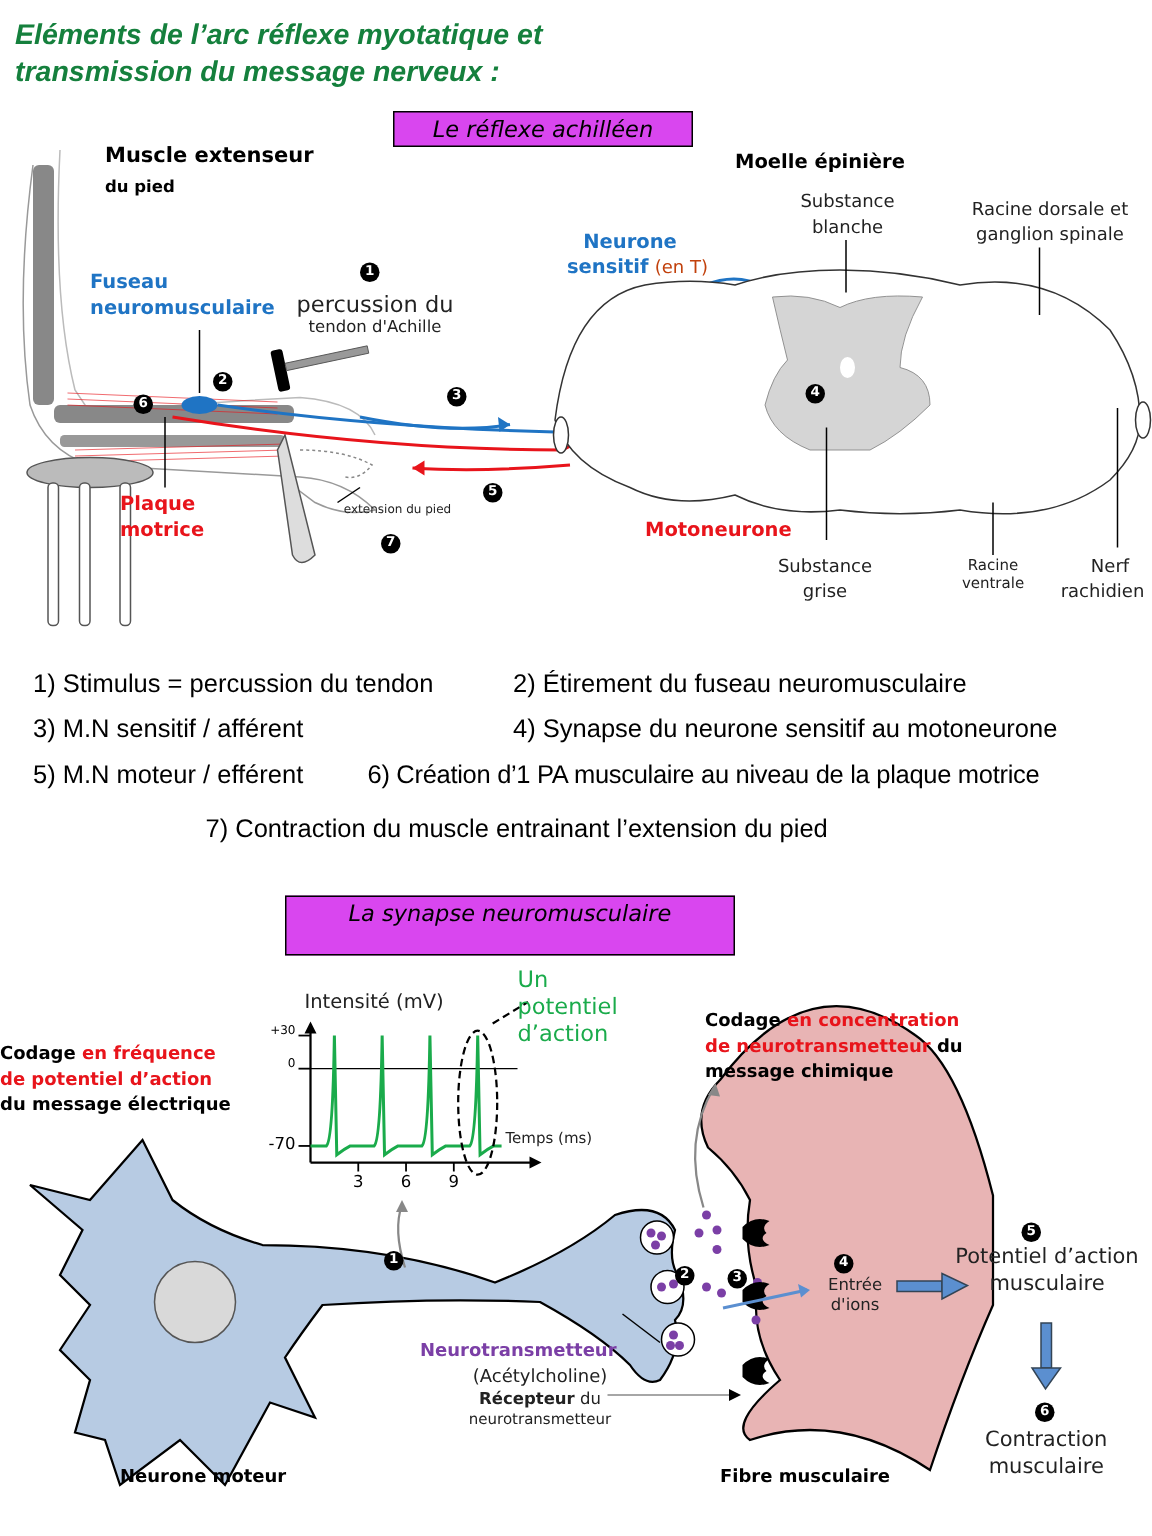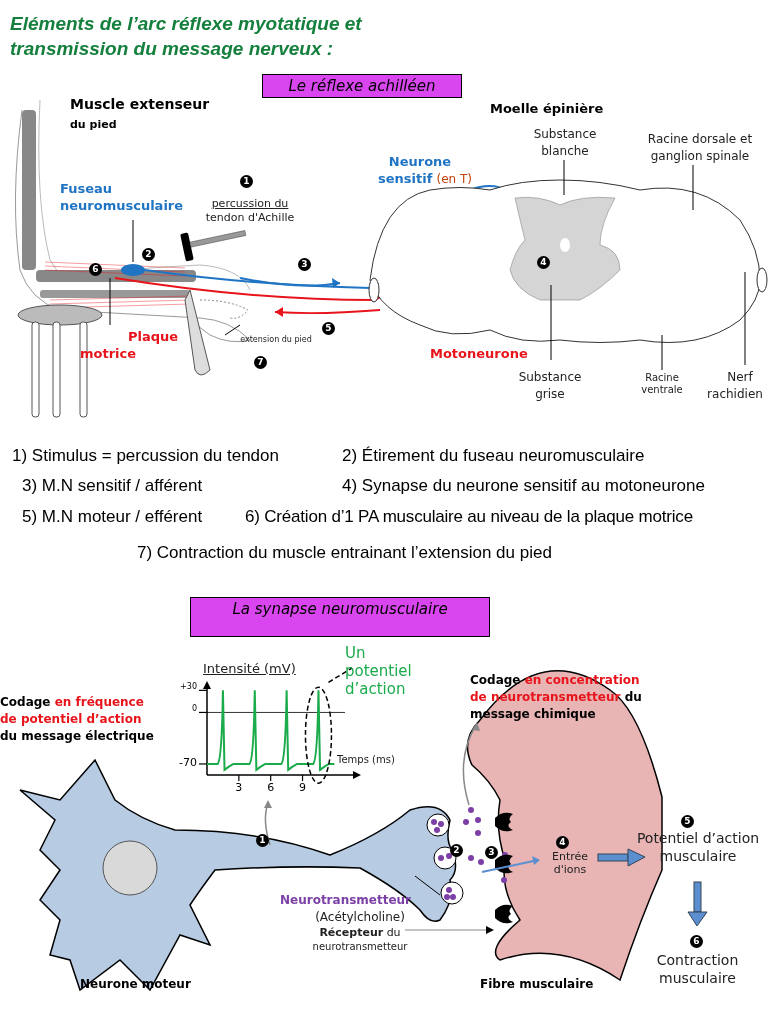--- a/index.html
+++ b/index.html
@@ -89,48 +89,48 @@
     <line x1="745" y1="272" x2="745" y2="365"></line>
     <line x1="240" y1="325" x2="225" y2="335"></line>
   </g>
 </svg>
 
 <div class="abs blbl" style="left:70px;top:96px;width:170px;font-size:14px;">Muscle extenseur</div>
 <div class="abs blbl" style="left:70px;top:116px;width:170px;font-size:11px;">du pied</div>
 <div class="abs blbl blue" style="left:60px;top:180px;width:140px;">Fuseau</div>
 <div class="abs blbl blue" style="left:60px;top:197px;width:140px;">neuromusculaire</div>
 <div class="abs num" style="left:240px;top:175px;">1</div>
-<div class="abs lbl" style="left:190px;top:196px;width:120px;font-size:11px;text-decoration:underline;">percussion du</div>
+<div class="abs lbl" style="left:190px;top:196px;width:120px;font-size:15px;">percussion du</div>
 <div class="abs lbl" style="left:190px;top:210px;width:120px;font-size:11px;">tendon d'Achille</div>
 <div class="abs num" style="left:142px;top:248px;">2</div>
 <div class="abs num" style="left:298px;top:258px;">3</div>
 <div class="abs num" style="left:537px;top:256px;">4</div>
 <div class="abs num" style="left:322px;top:322px;">5</div>
 <div class="abs num" style="left:89px;top:263px;">6</div>
 <div class="abs num" style="left:254px;top:356px;">7</div>
-<div class="abs blbl red" style="left:80px;top:328px;width:80px;padding-left:48px;">Plaque</div>
+<div class="abs blbl red" style="left:80px;top:328px;width:80px;">Plaque</div>
 <div class="abs blbl red" style="left:80px;top:345px;width:80px;">motrice</div>
-<div class="abs lbl" style="left:226px;top:332px;width:100px;font-size:8px;">extension du pied</div>
+<div class="abs lbl" style="left:215px;top:332px;width:100px;font-size:8px;">extension du pied</div>
 
 <div class="abs blbl" style="left:490px;top:100px;width:140px;">Moelle épinière</div>
 <div class="abs lbl" style="left:515px;top:127px;width:100px;">Substance</div>
 <div class="abs lbl" style="left:515px;top:144px;width:100px;">blanche</div>
 <div class="abs lbl" style="left:630px;top:132px;width:140px;">Racine dorsale et</div>
 <div class="abs lbl" style="left:630px;top:149px;width:140px;">ganglion  spinale</div>
 <div class="abs blbl blue" style="left:380px;top:153px;width:80px;text-align:center;">Neurone</div>
 <div class="abs" style="left:370px;top:171px;width:110px;text-align:center;font-family:'DejaVu Sans',sans-serif;font-size:13px;"><span class="blue" style="font-weight:bold;">sensitif</span> <span style="color:#c2410c;font-size:12px;">(en T)</span></div>
 <div class="abs blbl red" style="left:430px;top:345px;width:110px;">Motoneurone</div>
 <div class="abs lbl" style="left:500px;top:370px;width:100px;">Substance</div>
 <div class="abs lbl" style="left:500px;top:387px;width:100px;">grise</div>
 <div class="abs lbl" style="left:622px;top:372px;width:80px;font-size:10px;line-height:12px;">Racine</div>
 <div class="abs lbl" style="left:622px;top:384px;width:80px;font-size:10px;line-height:12px;">ventrale</div>
 <div class="abs lbl" style="left:705px;top:370px;width:70px;">Nerf</div>
 <div class="abs lbl" style="left:700px;top:387px;width:70px;">rachidien</div>
 
-<div class="abs legend" style="left:12px;top:446px;text-align:center;">1) Stimulus = percussion du tendon</div>
+<div class="abs legend" style="left:22px;top:446px;text-align:center;">1) Stimulus = percussion du tendon</div>
 <div class="abs legend" style="left:342px;top:446px;">2) Étirement du fuseau neuromusculaire</div>
 <div class="abs legend" style="left:22px;top:476px;">3) M.N sensitif / afférent</div>
 <div class="abs legend" style="left:342px;top:476px;">4) Synapse du neurone sensitif au motoneurone</div>
 <div class="abs legend" style="left:22px;top:507px;">5) M.N moteur / efférent</div>
 <div class="abs legend" style="left:245px;top:507px;letter-spacing:-0.2px;">6) Création d’1 PA musculaire au niveau de la plaque motrice</div>
 <div class="abs legend" style="left:137px;top:543px;">7) Contraction du muscle entrainant l’extension du pied</div>
 
 <div class="abs boxlabel" style="left:190px;top:597px;width:298px;height:38px;line-height:22px;">La synapse neuromusculaire</div>
 
 <svg width="768" height="1024">
@@ -198,21 +198,21 @@
       <line x1="238.84615384615384" y1="775" x2="238.84615384615384" y2="781" stroke="#000" stroke-width="1.2"></line>
       <line x1="270.6923076923077" y1="775" x2="270.6923076923077" y2="781" stroke="#000" stroke-width="1.2"></line>
       <line x1="302.53846153846155" y1="775" x2="302.53846153846155" y2="781" stroke="#000" stroke-width="1.2"></line>
     </g>
   <g id="chart-series">
       <path d="M207,763.96 L217.6153846153846,763.96 Q221.86153846153846,760.28 222.92307692307693,690.36 L224.51538461538462,769.848 Q229.2923076923077,766.168 233.53846153846155,763.96 L249.46153846153845,763.96 Q253.7076923076923,760.28 254.76923076923077,690.36 L256.3615384615385,769.848 Q261.1384615384615,766.168 265.38461538461536,763.96 L281.3076923076923,763.96 Q285.55384615384617,760.28 286.61538461538464,690.36 L288.2076923076923,769.848 Q292.9846153846154,766.168 297.2307692307692,763.96 L313.1538461538462,763.96 Q317.4,760.28 318.46153846153845,690.36 L320.05384615384617,769.848 Q324.8307692307692,766.168 329.0769230769231,763.96 L334.38461538461536,763.96" fill="none" stroke="#1aab4b" stroke-width="2"></path>
       <ellipse cx="318.46153846153845" cy="735.1600000000001" rx="13" ry="48" fill="none" stroke="#000" stroke-dasharray="5,3" stroke-width="1.5"></ellipse>
       <line x1="328.46153846153845" y1="682.36" x2="352" y2="668" stroke="#000" stroke-dasharray="5,3" stroke-width="1.5"></line>
     </g>
 </svg>
-<div class="abs lbl" style="left:203px;top:661px;width:140px;font-size:13px;text-align:left;text-decoration:underline;">Intensité (mV)</div>
+<div class="abs lbl" style="left:203px;top:661px;width:140px;font-size:13px;text-align:left;">Intensité (mV)</div>
 <div class="abs lbl" style="left:337px;top:752px;width:90px;font-size:10px;text-align:left;">Temps (ms)</div>
 <div id="ytick-labels">
     <div class="abs" style="left: 169px; top: 682.36px; width: 28px; text-align: right; font-family: &quot;DejaVu Sans&quot;, sans-serif; font-size: 8px;">+30</div>
     <div class="abs" style="left: 169px; top: 704.44px; width: 28px; text-align: right; font-family: &quot;DejaVu Sans&quot;, sans-serif; font-size: 8px;">0</div>
     <div class="abs" style="left: 169px; top: 755.96px; width: 28px; text-align: right; font-family: &quot;DejaVu Sans&quot;, sans-serif; font-size: 11px;">-70</div>
   </div>
 <div id="xtick-labels">
     <div class="abs" style="left: 228.846px; top: 781px; width: 20px; text-align: center; font-family: &quot;DejaVu Sans&quot;, sans-serif; font-size: 11px;">3</div>
     <div class="abs" style="left: 260.692px; top: 781px; width: 20px; text-align: center; font-family: &quot;DejaVu Sans&quot;, sans-serif; font-size: 11px;">6</div>
     <div class="abs" style="left: 292.538px; top: 781px; width: 20px; text-align: center; font-family: &quot;DejaVu Sans&quot;, sans-serif; font-size: 11px;">9</div>

